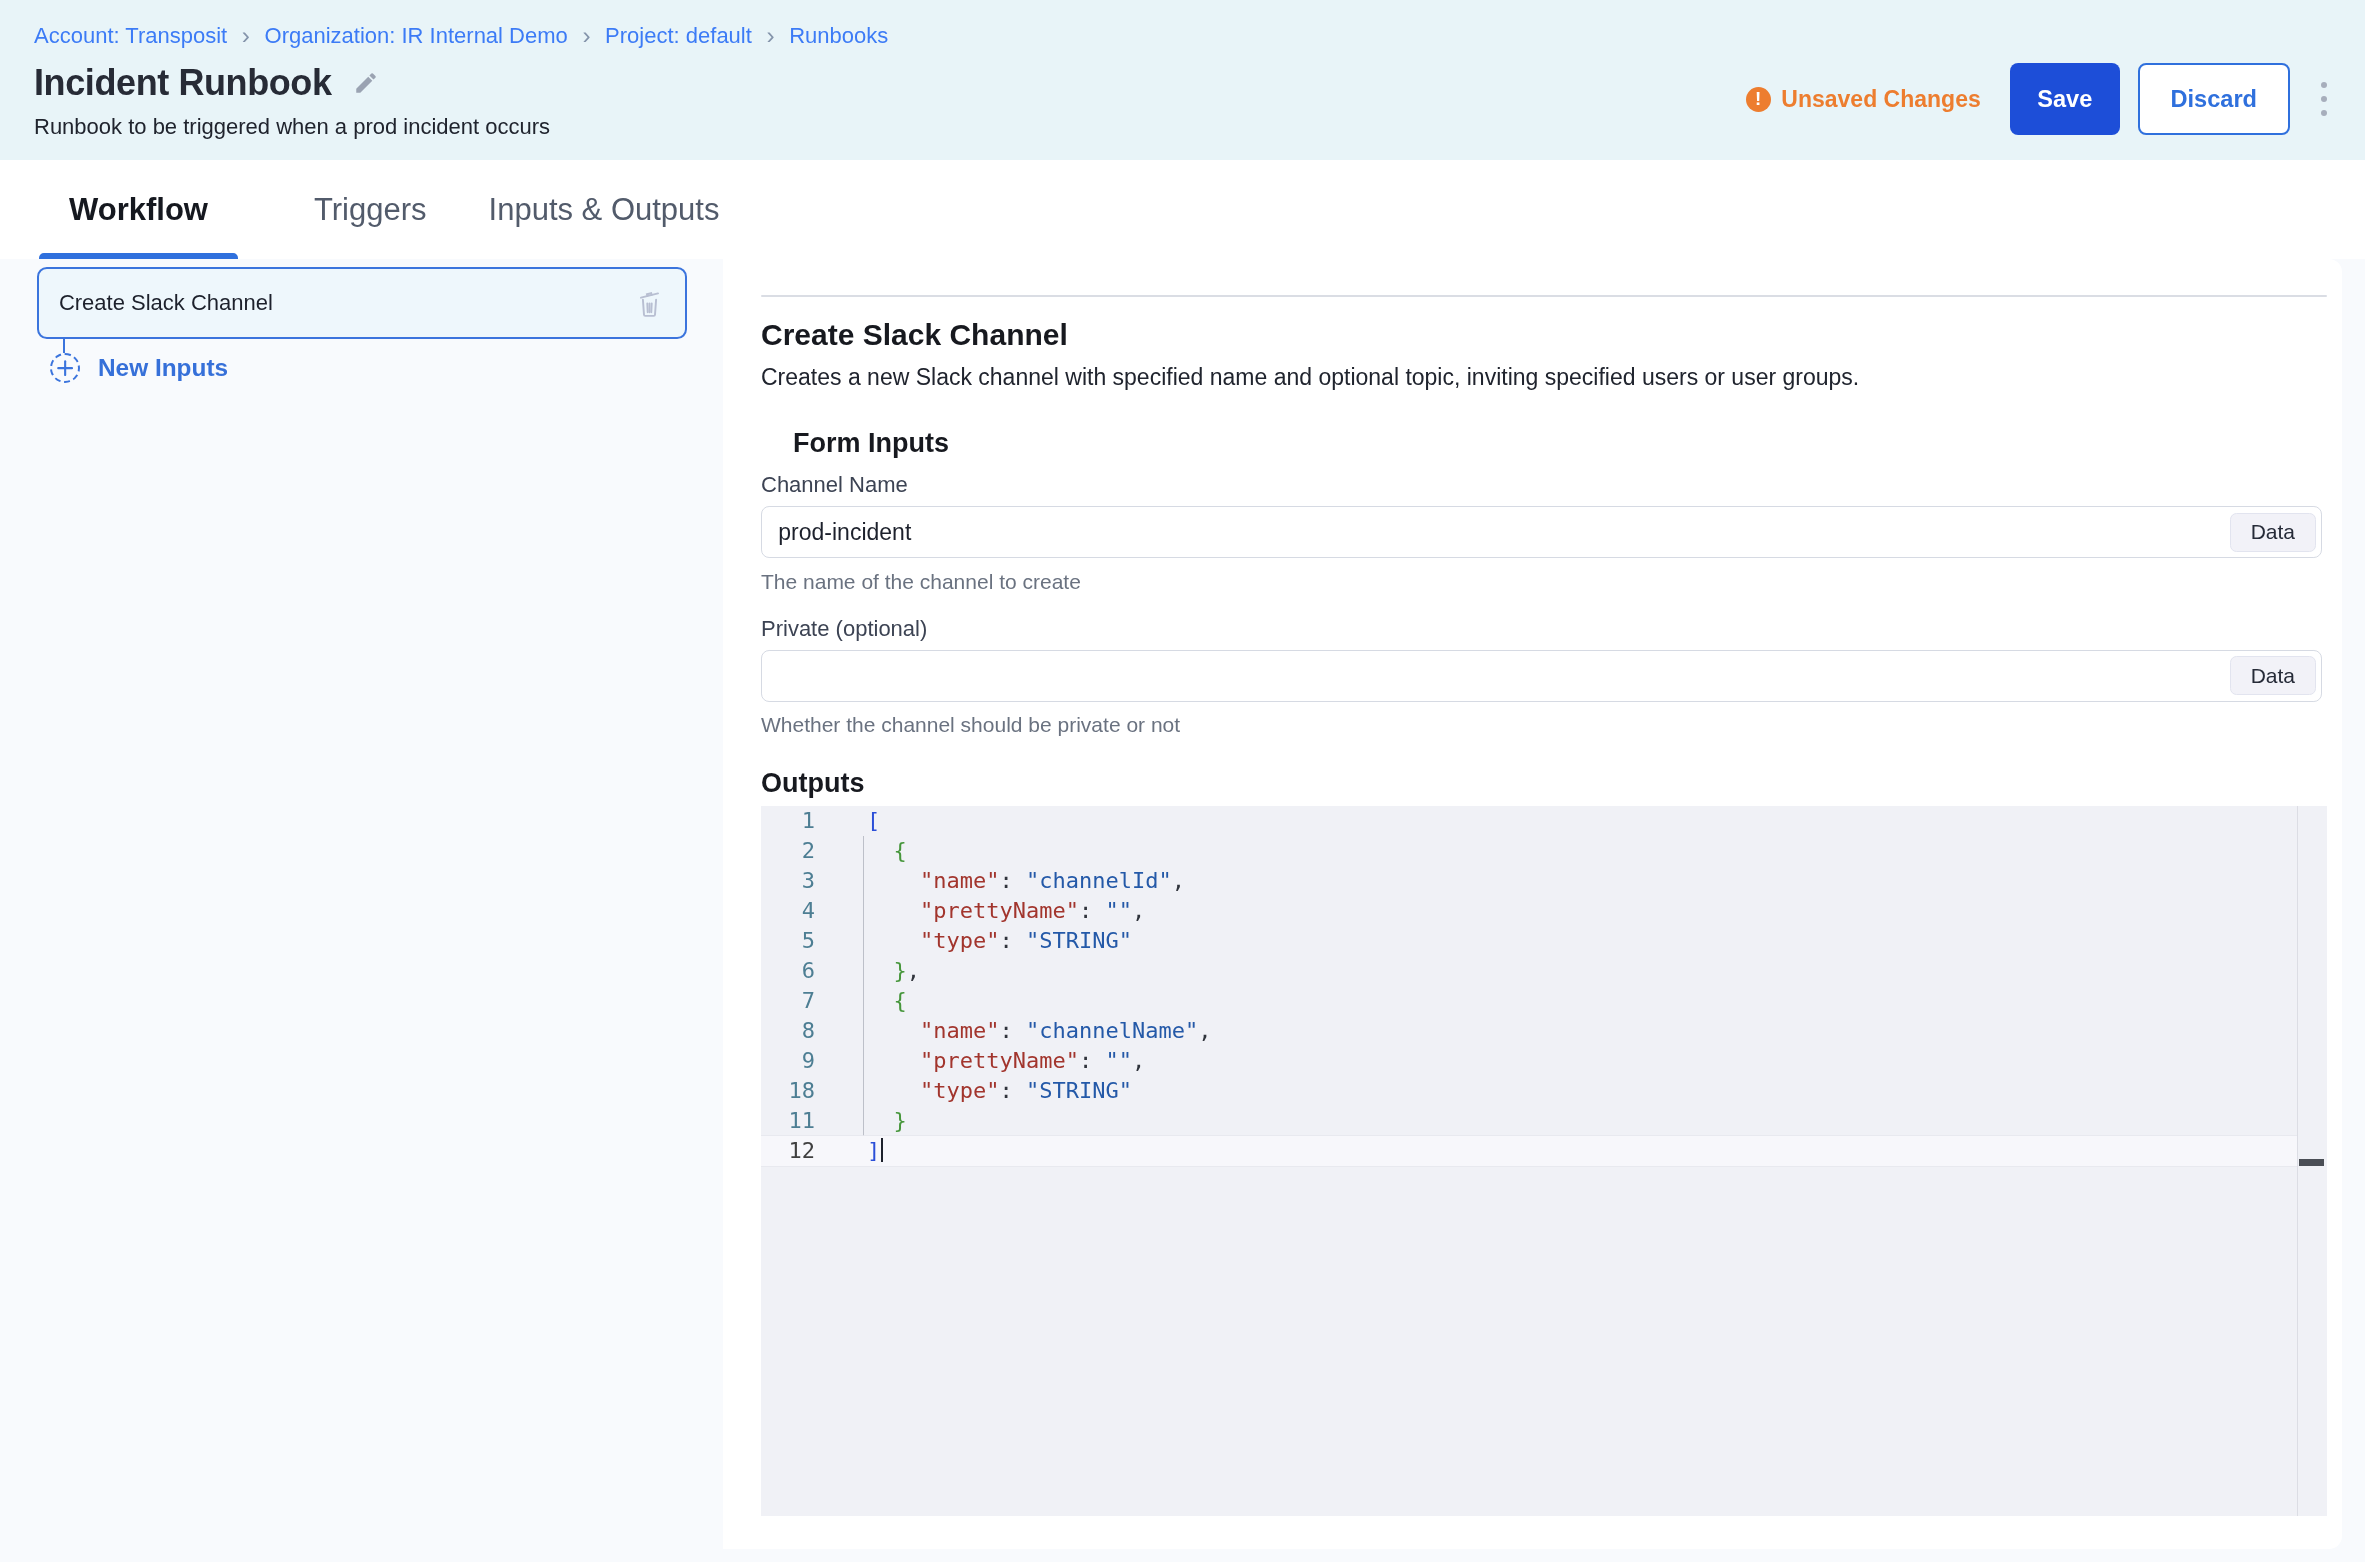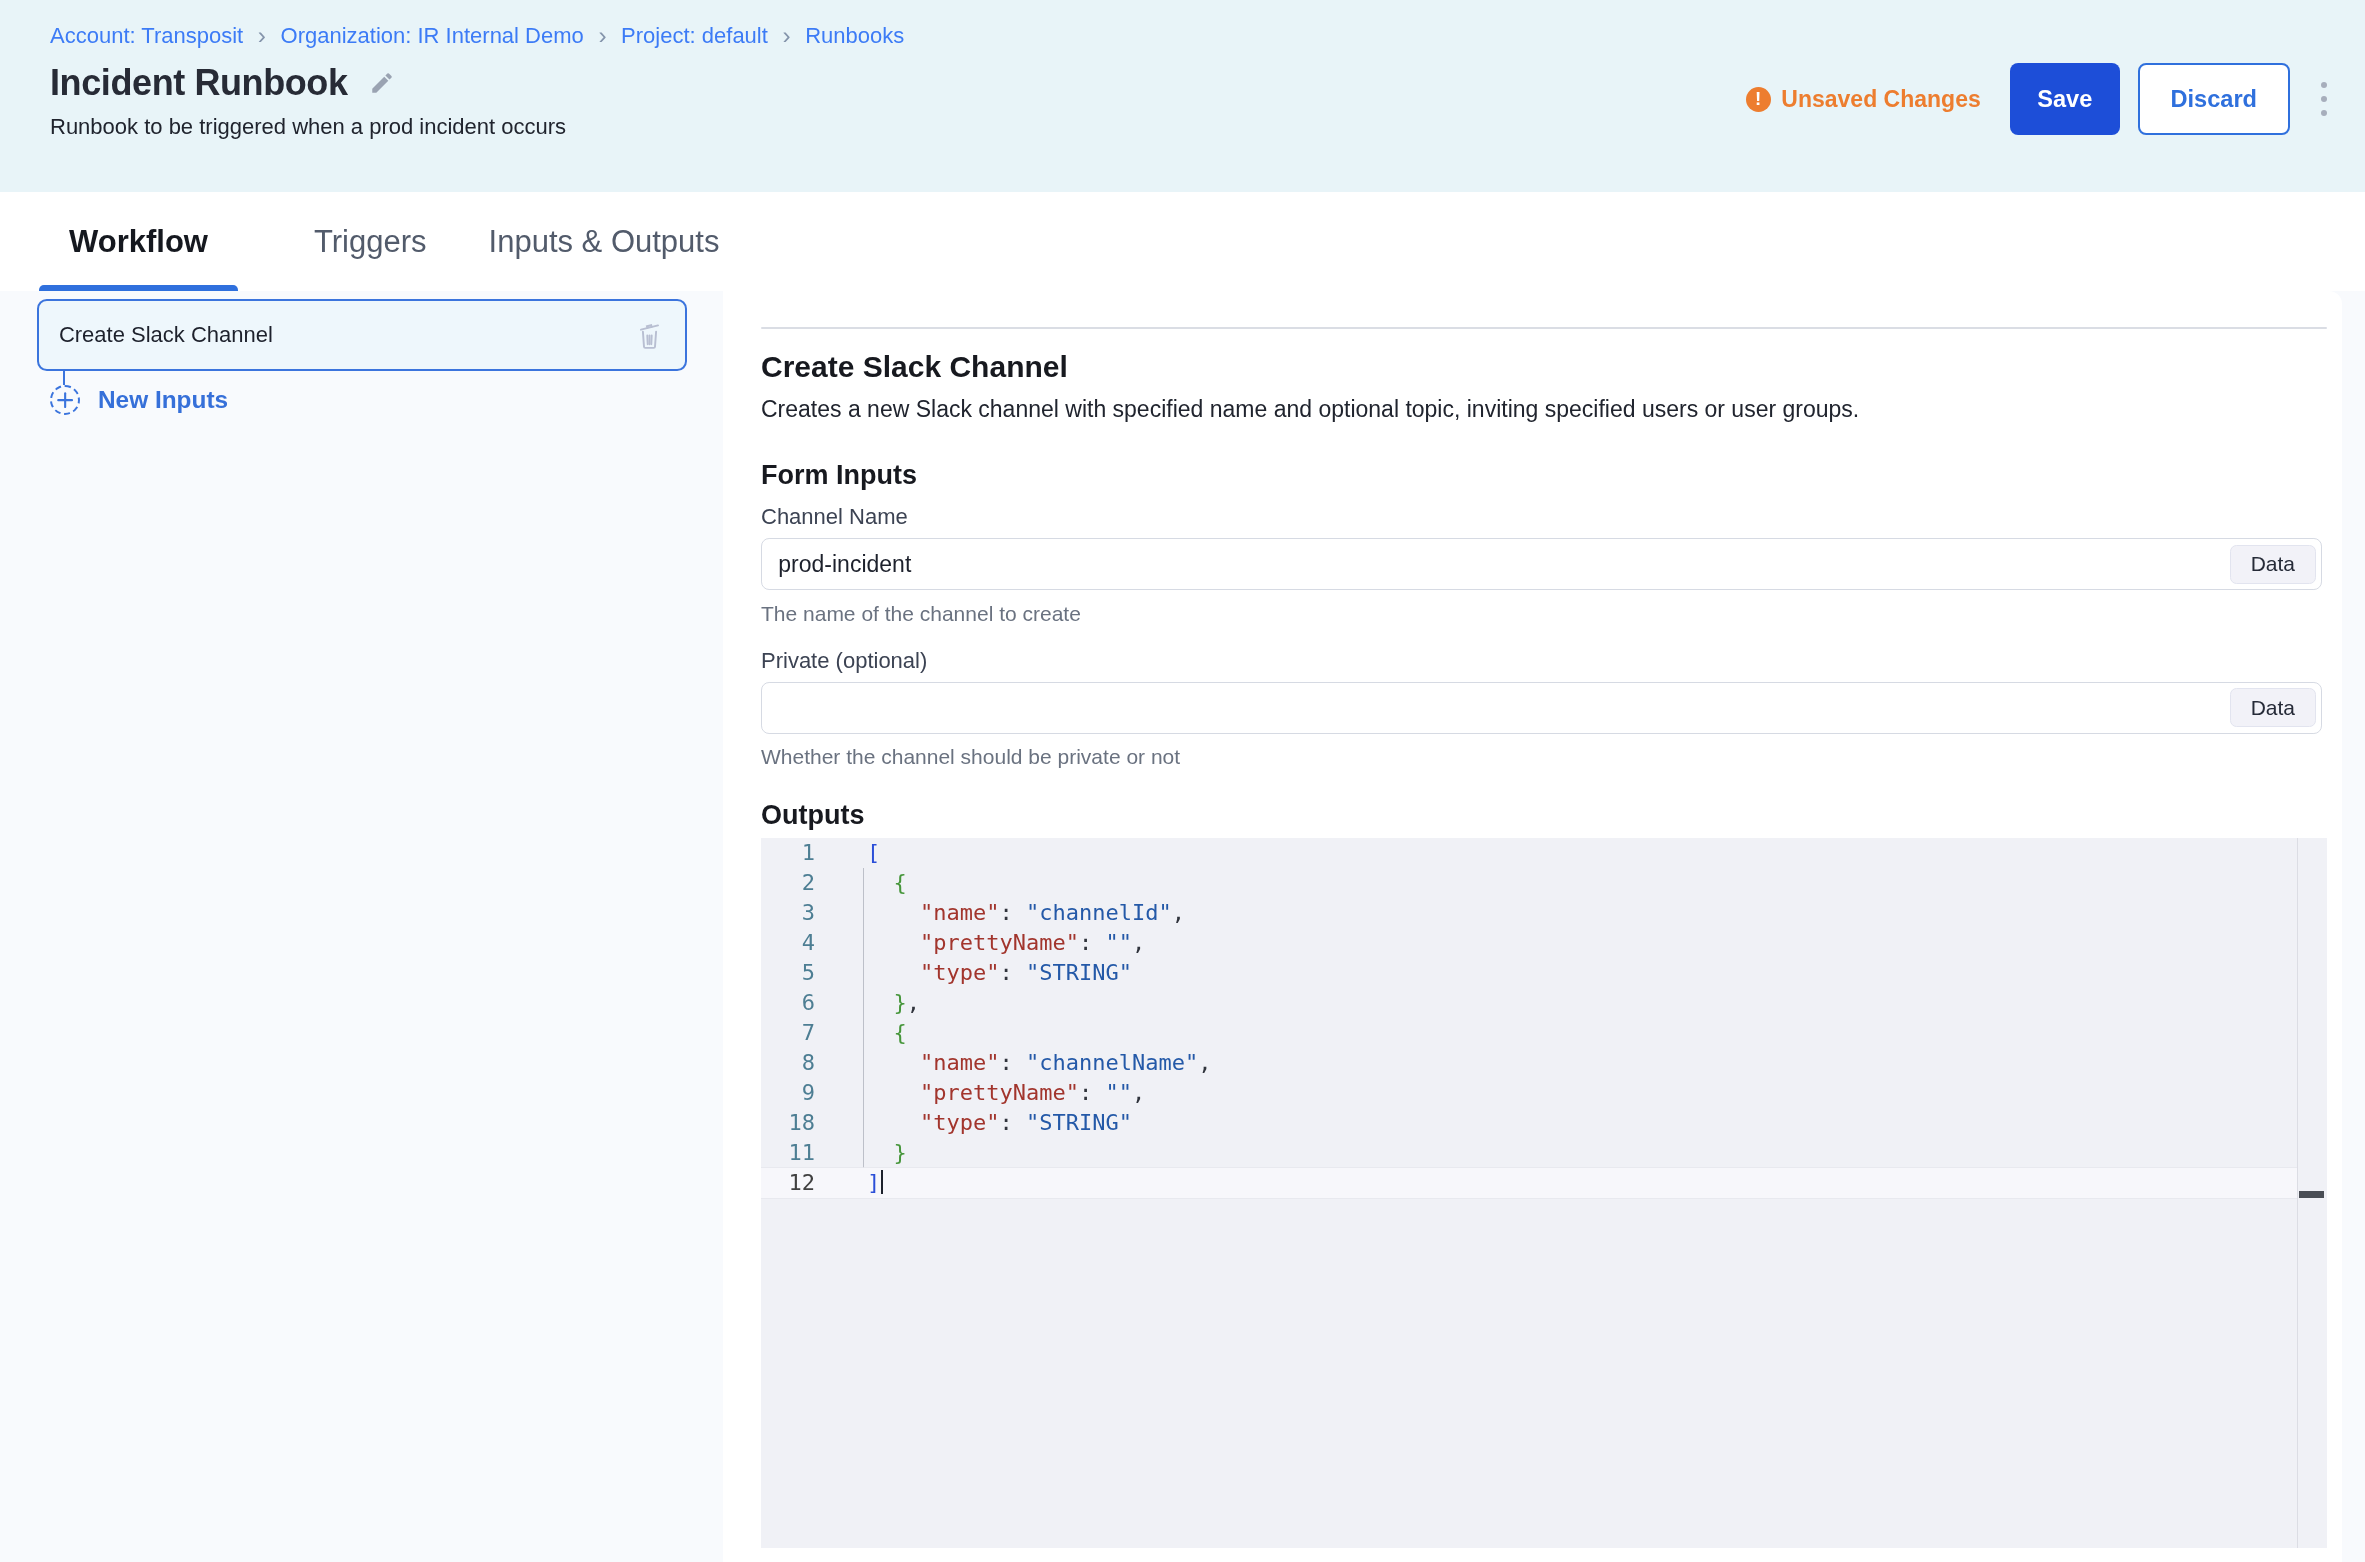--- a/index.html
+++ b/index.html
@@ -1,20 +1,20 @@
 <!DOCTYPE html>
 <html style="font-size:13px"><head>
 <meta charset="utf-8">
 <style>
   * { margin:0; padding:0; box-sizing:border-box; }
   html,body { width:2366px; height:1562px; overflow:hidden; }
   body { background:#f8fafd; font-family:"Liberation Sans", sans-serif; color:#20242e; }
 
   
-  .header { height:192px; background:#e8f4f8; position:relative; padding:23px 0 0 50px; }
+  .header { height:160px; background:#e8f4f8; position:relative; padding:23px 0 0 34px; }
   .crumbs { display:flex; align-items:center; font-size:22px; }
   .crumbs a { color:#3c7bf6; text-decoration:none; cursor:pointer; }
   .crumbs .sep { color:#8494ab; font-size:24.4px; margin:0 14.6px; line-height:1; }
   .title-row { display:flex; align-items:center; margin-top:13px; }
   .page-title { font-size:36px; font-weight:700; color:#272b36; letter-spacing:-0.4px; }
   .pencil { margin-left:21px; width:26px; height:26px; fill:#9aa3b2; cursor:pointer; }
   .subtitle { margin-top:9.8px; font-size:22px; color:#20242e; }
 
   .header-actions { position:absolute; right:34px; top:63px; height:72px; display:flex; align-items:center; }
   .warn { display:flex; align-items:center; margin-right:29px; }
@@ -49,21 +49,21 @@
   .new-action { display:flex; align-items:center; margin-left:37px; cursor:pointer; }
   .plus-circle { width:30px; height:30px; border:2px dashed #3b74dd; border-radius:50%;
                  display:flex; align-items:center; justify-content:center; flex:none; }
   .new-action-label { margin-left:18px; font-size:24.4px; font-weight:700; color:#3670d9; }
 
   .main { flex:1; margin-right:24.4px; background:#fff; border-radius:0 13px 13px 0; padding-left:38px; position:relative; }
   .divider { margin-top:36px; width:1566px; height:2.4px; background:#dadde4; border-radius:1.6px; }
   .h2 { margin-top:21px; font-size:30px; line-height:34px; font-weight:700; color:#17191f; }
   .desc { margin-top:10.6px; font-size:23px; line-height:28px; color:#20242e; }
   .h3 { font-size:27px; line-height:33px; font-weight:700; color:#17191f; }
-  .h3-form { margin-top:36px; }
+  .h3-form { margin-top:36px;margin-left:32px; }
   .h3-outputs { margin-top:29px; }
   .field-label { margin-top:11.4px; font-size:22px; line-height:27px; color:#3c4353; }
   .field-label-2 { margin-top:19.5px; }
   .input-wrap { position:relative; margin-top:8.1px; width:1561px; height:52px; }
   .text-input { width:100%; height:100%; border:1.2px solid #d6dae3; border-radius:8.1px; background:#fff;
                 font-size:23px; color:#1d212c; padding:0 106px 0 16.3px; font-family:inherit; outline:none; }
   .data-btn { position:absolute; right:6.5px; top:6.5px; height:39px; padding:0 19.5px; background:#f2f2f8;
               border:1.2px solid #e2e4ef; border-radius:6.5px; font-size:21px; color:#262b38;
               display:flex; align-items:center; cursor:pointer; font-family:inherit; }
   .help { margin-top:10.6px; font-size:21px; line-height:26px; color:#6a7280; }

